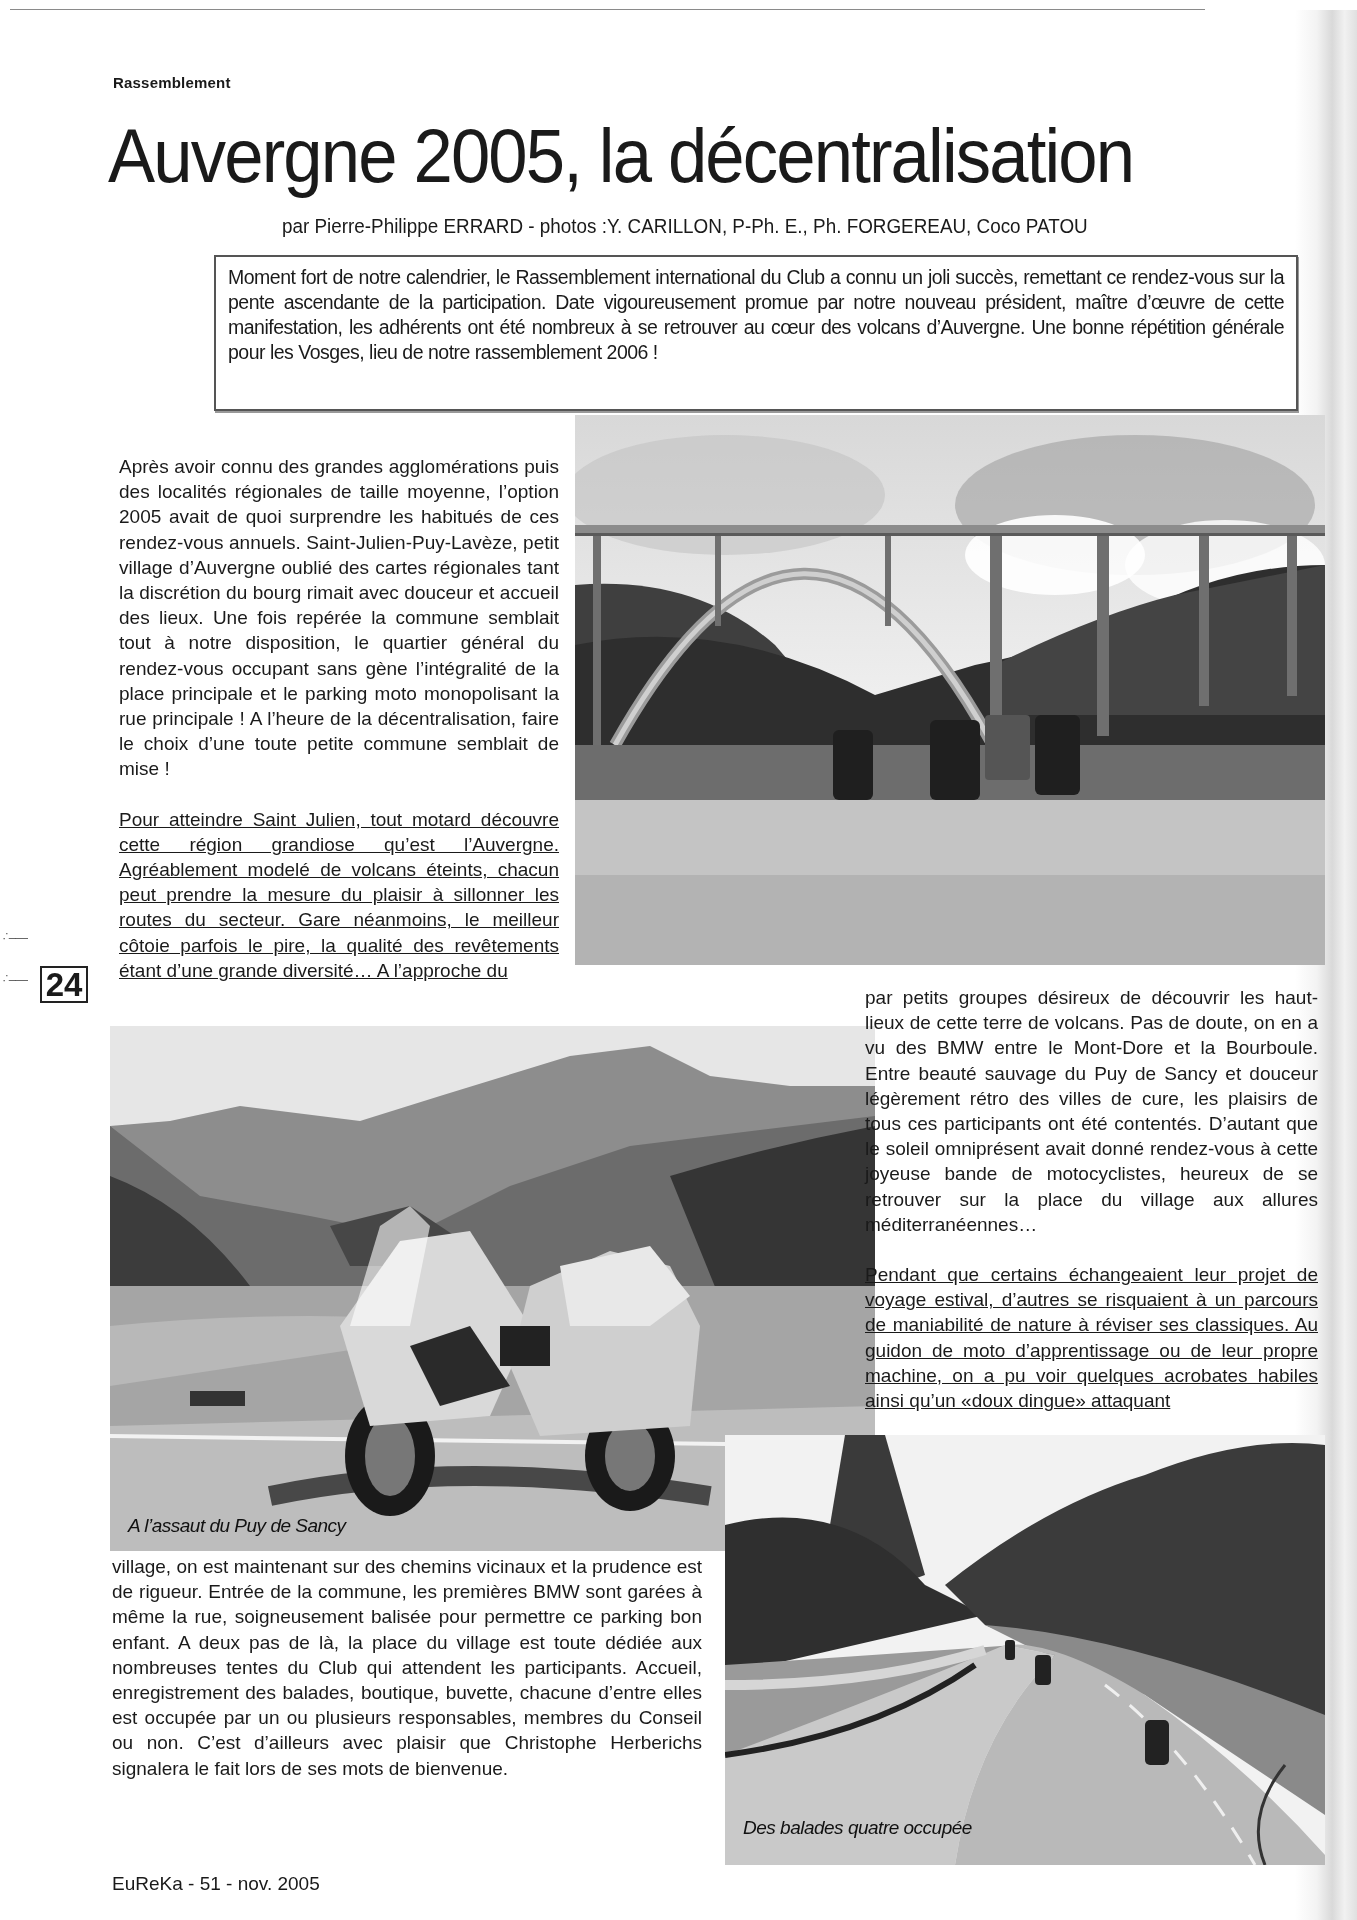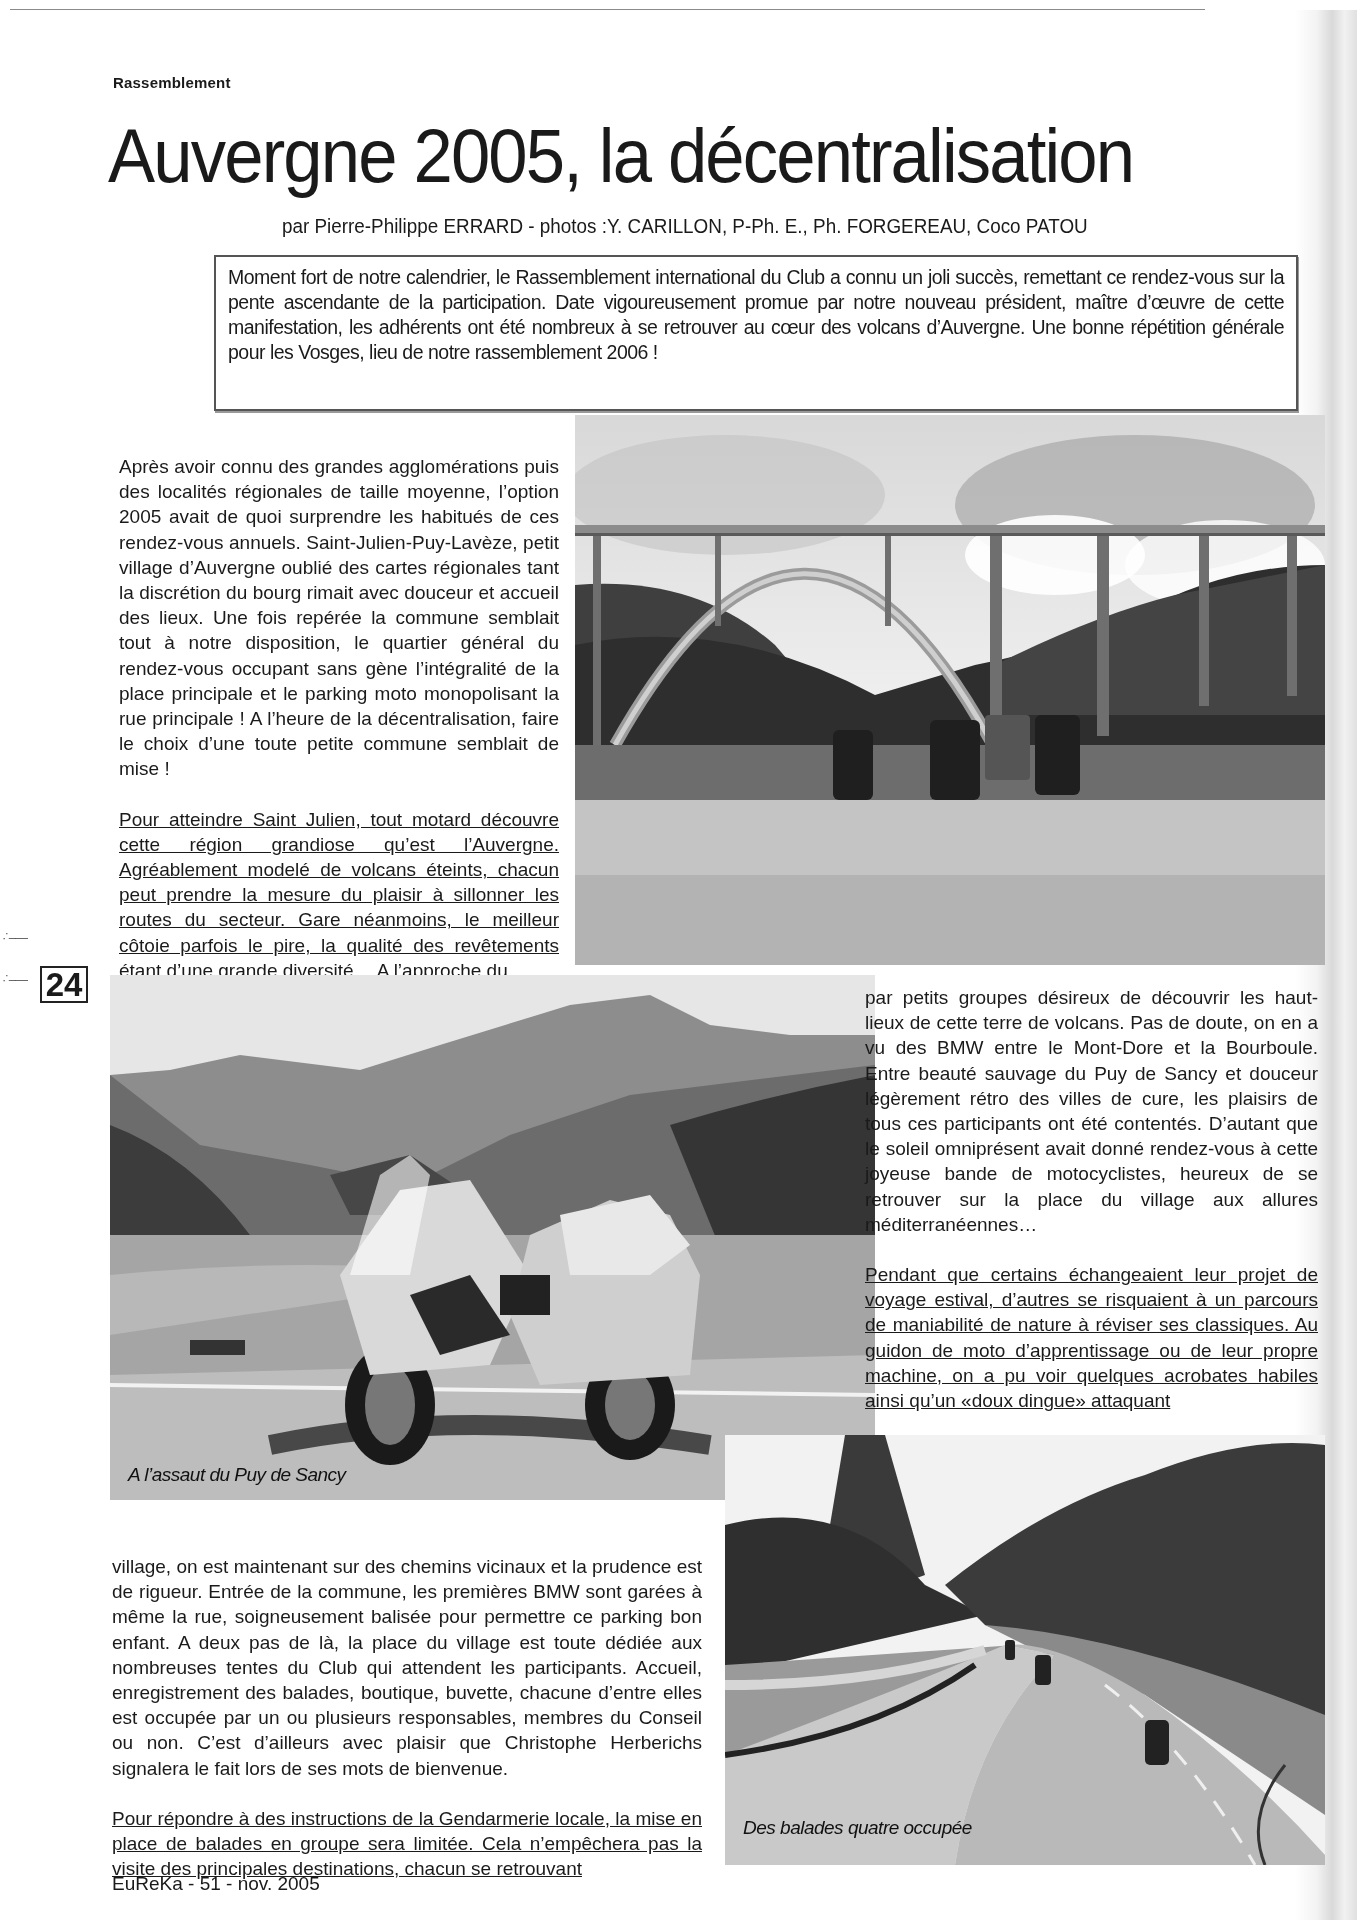--- a/index.html
+++ b/index.html
@@ -18,21 +18,21 @@
   .intro p{margin:0;font-size:19.5px;line-height:25px;letter-spacing:-0.5px;text-align:justify;}
   .col{position:absolute;font-size:19px;line-height:25.2px;text-align:justify;text-align-last:left;}
   .col p{margin:0 0 25px 0;}
   .col p.last{margin:0;text-decoration:underline;}
   #c1{left:119px;top:410px;width:440px;margin-top:44px;}
   #c2{left:112px;top:1528px;width:590px;margin-top:26px;}
   #c3{left:865px;top:985px;width:453px;}
   .photo{position:absolute;overflow:hidden;}
   .photo svg{display:block;width:100%;height:100%;}
   #p1{left:575px;top:415px;width:750px;height:550px;}
-  #p2{left:110px;top:975px;width:765px;height:525px;}
+  #p2{left:110px;top:1026px;width:765px;height:525px;}
   #p3{left:725px;top:1435px;width:600px;height:430px;}
   .caption{position:absolute;font-style:italic;font-size:19px;letter-spacing:-0.5px;color:#111;}
   #cap2{left:18px;bottom:14px;}
   #cap3{left:18px;bottom:26px;}
   .folio{position:absolute;left:40px;top:966px;width:44px;height:33px;border:2px solid #222;
          font-weight:bold;font-size:33px;line-height:33px;text-align:center;box-sizing:content-box;}
   .ticks{position:absolute;left:2px;font-size:13px;color:#555;letter-spacing:-1px;}
   .footer{position:absolute;left:112px;top:1873px;font-size:19px;}
   .footer b{font-weight:normal;}
 </style>
@@ -127,21 +127,20 @@
   <div class="caption" id="cap2">A l’assaut du Puy de Sancy</div>
 </div>
 
 <div class="col" id="c3">
   <p>par petits groupes désireux de découvrir les haut-lieux de cette terre de volcans. Pas de doute, on en a vu des BMW entre le Mont-Dore et la Bourboule. Entre beauté sauvage du Puy de Sancy et douceur légèrement rétro des villes de cure, les plaisirs de tous ces participants ont été contentés. D’autant que le soleil omniprésent avait donné rendez-vous à cette joyeuse bande de motocyclistes, heureux de se retrouver sur la place du village aux allures méditerranéennes…</p>
   <p class="last">Pendant que certains échangeaient leur projet de voyage estival, d’autres se risquaient à un parcours de maniabilité de nature à réviser ses classiques. Au guidon de moto d’apprentissage ou de leur propre machine,  on a pu voir quelques acrobates habiles ainsi qu’un «doux dingue» attaquant</p>
 </div>
 
 <div class="col" id="c2">
   <p>village, on est maintenant sur des chemins vicinaux et la prudence est de rigueur. Entrée de la commune, les premières BMW sont garées à même la rue, soigneusement balisée pour permettre ce parking bon enfant. A deux pas de là, la place du village est toute dédiée aux nombreuses tentes du Club qui attendent les participants. Accueil, enregistrement des balades, boutique, buvette, chacune d’entre elles est occupée par un ou plusieurs responsables, membres du Conseil ou non. C’est d’ailleurs avec plaisir que Christophe Herberichs  signalera le fait  lors de ses mots de bienvenue.</p>
-  <p class="last">Pour répondre à des instructions de la Gendarmerie locale, la mise en place de balades en groupe sera limitée. Cela n’empêchera pas la visite des principales destinations, chacun se retrouvant</p>
 </div>
 
 <div class="photo" id="p3">
   <svg viewBox="0 0 600 430" preserveAspectRatio="none">
     <rect width="600" height="430" fill="#f2f2f2"></rect>
     <path d="M120 0 L160 0 L200 140 L90 180 Z" fill="#3a3a3a"></path>
     <path d="M0 90 Q120 60 200 150 L260 180 L0 240Z" fill="#2f2f2f"></path>
     <path d="M220 150 Q320 70 420 40 Q520 0 600 10 L600 300 L360 230 L260 190Z" fill="#3b3b3b"></path>
     <path d="M260 190 Q400 200 600 280 L600 380 L420 260 L300 210Z" fill="#8a8a8a"></path>
     <path d="M0 230 Q150 220 290 210 L200 270 L0 320Z" fill="#9a9a9a"></path>

